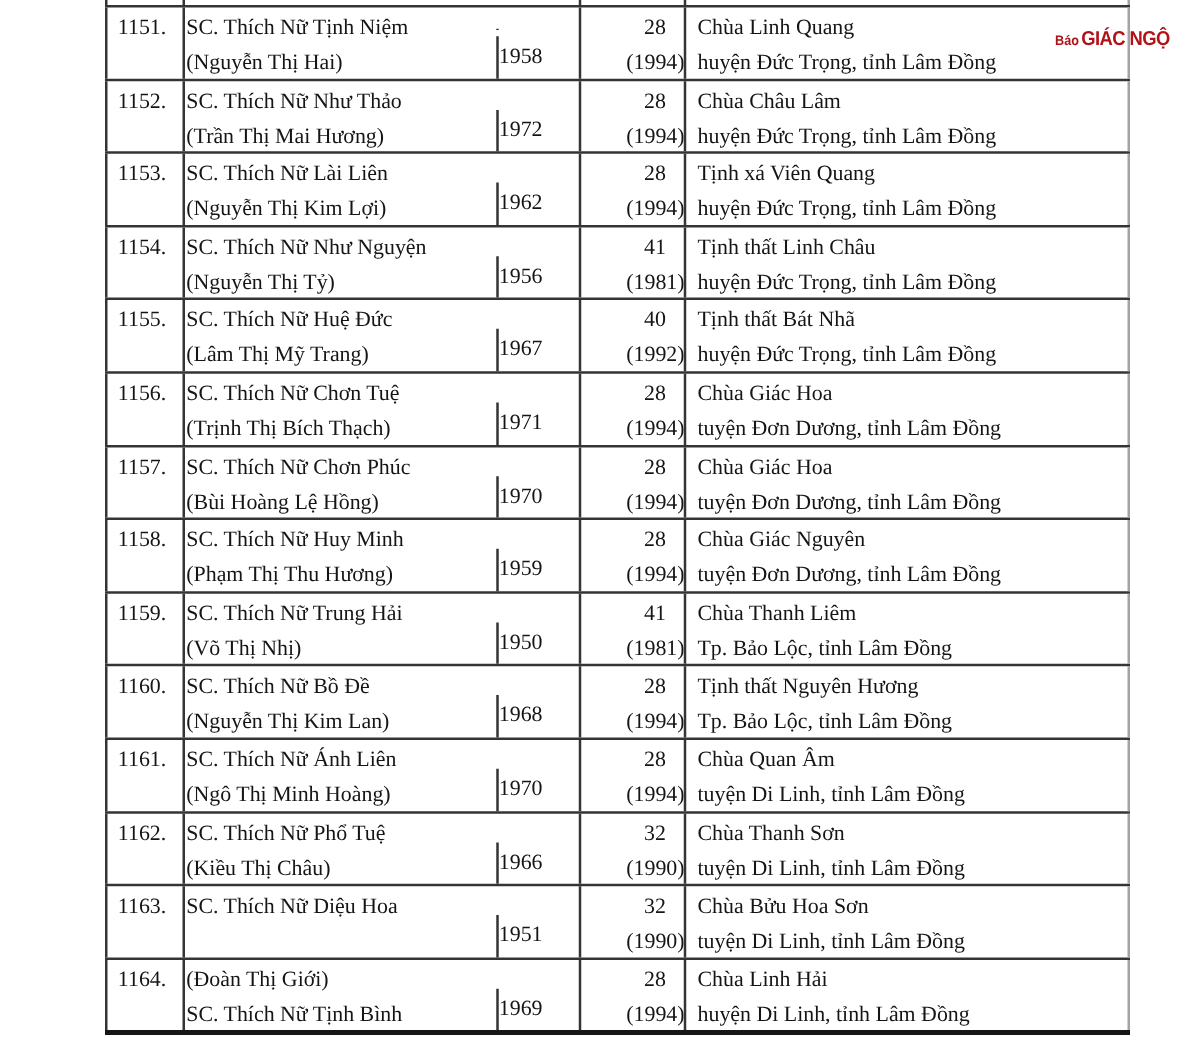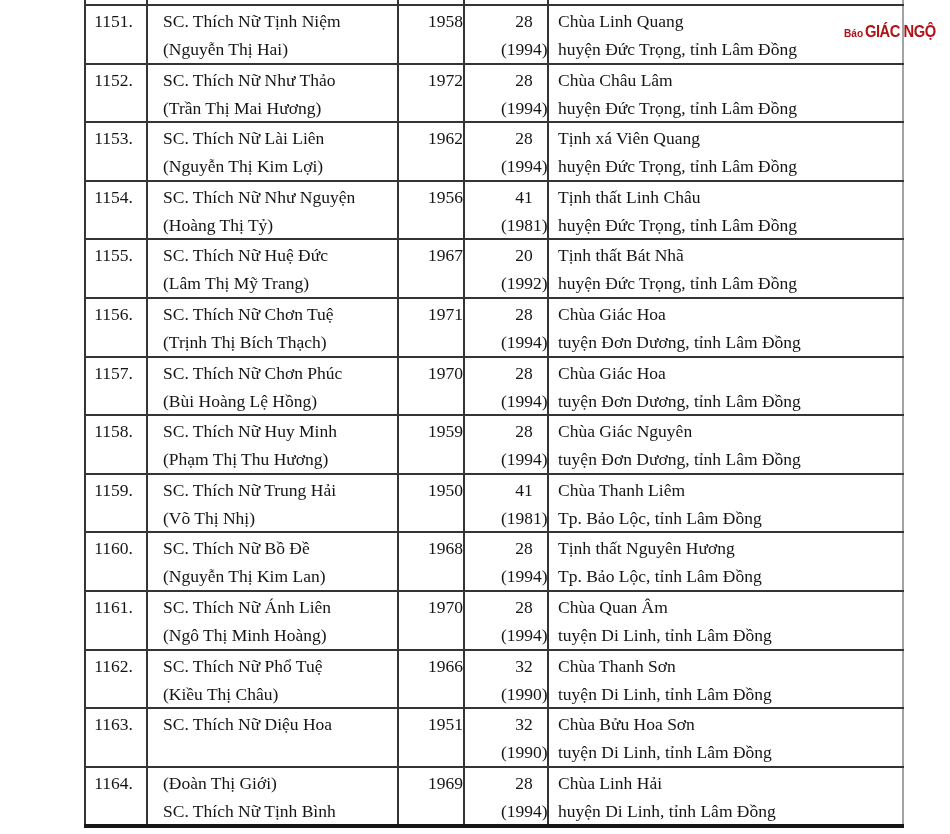--- a/index.html
+++ b/index.html
@@ -20,22 +20,22 @@
   }
   .row.clipped{height:6px;border-bottom:2px solid #343434;}
   .row:last-child{border-bottom:none;height:56px;}
   .cell{
     box-sizing:border-box;border-left:2px solid #343434;
     padding-top:1px;overflow:hidden;
   }
   .cell:last-child{border-right:2px solid #a3a3a3;}
   .ln{line-height:28px;font-size:17.5px;white-space:nowrap;}
   .c-no{width:62px;text-align:right;padding-right:13px;}
-  .c-name{width:251px;padding-left:15px;padding-right:3px;}
-  .c-year{width:66px;text-align:right;}
+  .c-name{width:251px;padding-left:1px;padding-right:3px;}
+  .c-year{width:66px;text-align:left;margin-top:23px;}
   .c-age{width:84px;text-align:center;padding-left:36px;}
   .c-temple{flex:1;padding-left:9px;padding-right:3px;}
   .watermark{
     position:absolute;left:844px;top:23px;z-index:5;
     font-family:"Liberation Sans","DejaVu Sans",sans-serif;
     font-weight:bold;white-space:nowrap;display:flex;align-items:baseline;
     transform:scaleX(0.92);transform-origin:left;
   }
   .watermark .wm-prefix{font-size:11px;margin-right:2px;}
   .watermark .wm-title{font-size:16px;letter-spacing:-0.5px;}
@@ -114,21 +114,21 @@
       <div class="ln">huyện Đức Trọng, tỉnh Lâm Đồng</div>
     </div>
   </div>
 
   <div class="row">
     <div class="cell c-no">
       <div class="ln">1154.</div>
     </div>
     <div class="cell c-name">
       <div class="ln">SC. Thích Nữ Như Nguyện</div>
-      <div class="ln">(Hoàng Thị Tỷ)</div>
+      <div class="ln">(Nguyễn Thị Tỷ)</div>
     </div>
     <div class="cell c-year">
       <div class="ln">1956</div>
     </div>
     <div class="cell c-age">
       <div class="ln">41</div>
       <div class="ln">(1981)</div>
     </div>
     <div class="cell c-temple">
       <div class="ln">Tịnh thất Linh Châu</div>
@@ -141,21 +141,21 @@
       <div class="ln">1155.</div>
     </div>
     <div class="cell c-name">
       <div class="ln">SC. Thích Nữ Huệ Đức</div>
       <div class="ln">(Lâm Thị Mỹ Trang)</div>
     </div>
     <div class="cell c-year">
       <div class="ln">1967</div>
     </div>
     <div class="cell c-age">
-      <div class="ln">20</div>
+      <div class="ln">40</div>
       <div class="ln">(1992)</div>
     </div>
     <div class="cell c-temple">
       <div class="ln">Tịnh thất Bát Nhã</div>
       <div class="ln">huyện Đức Trọng, tỉnh Lâm Đồng</div>
     </div>
   </div>
 
   <div class="row">
     <div class="cell c-no">

